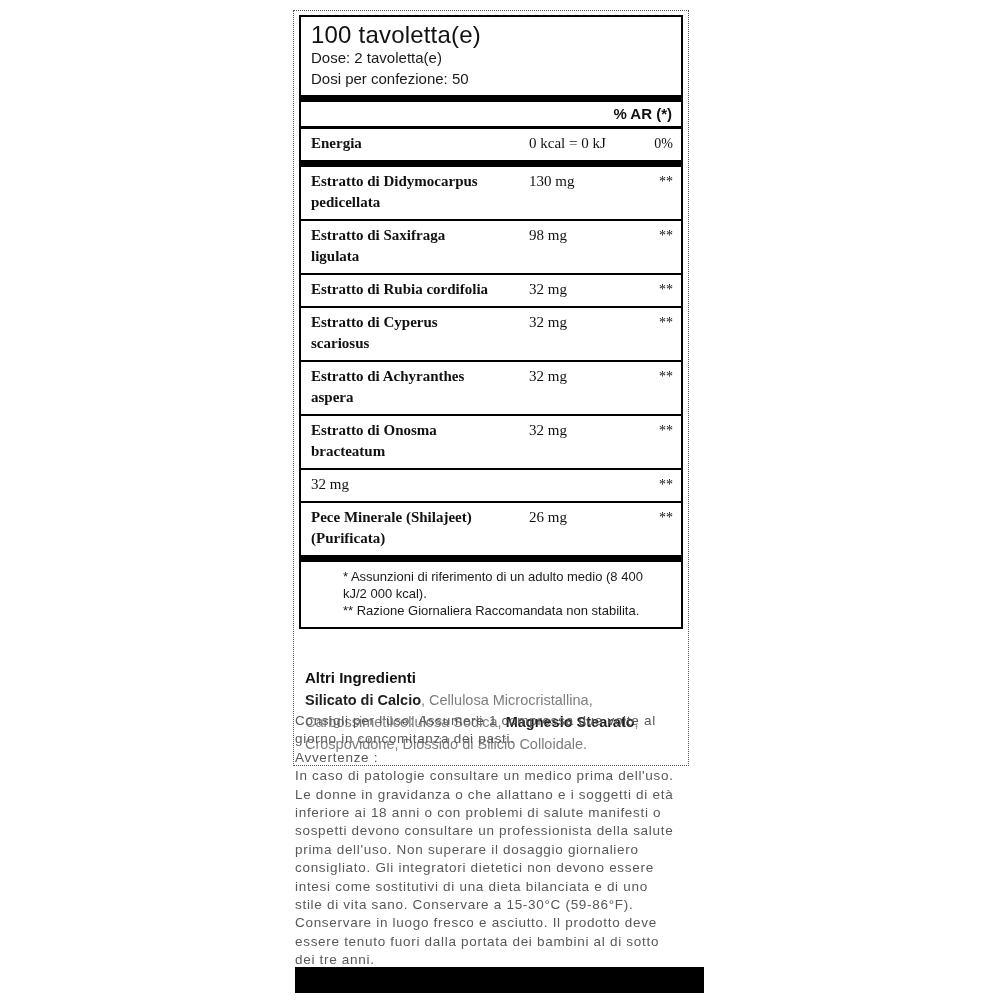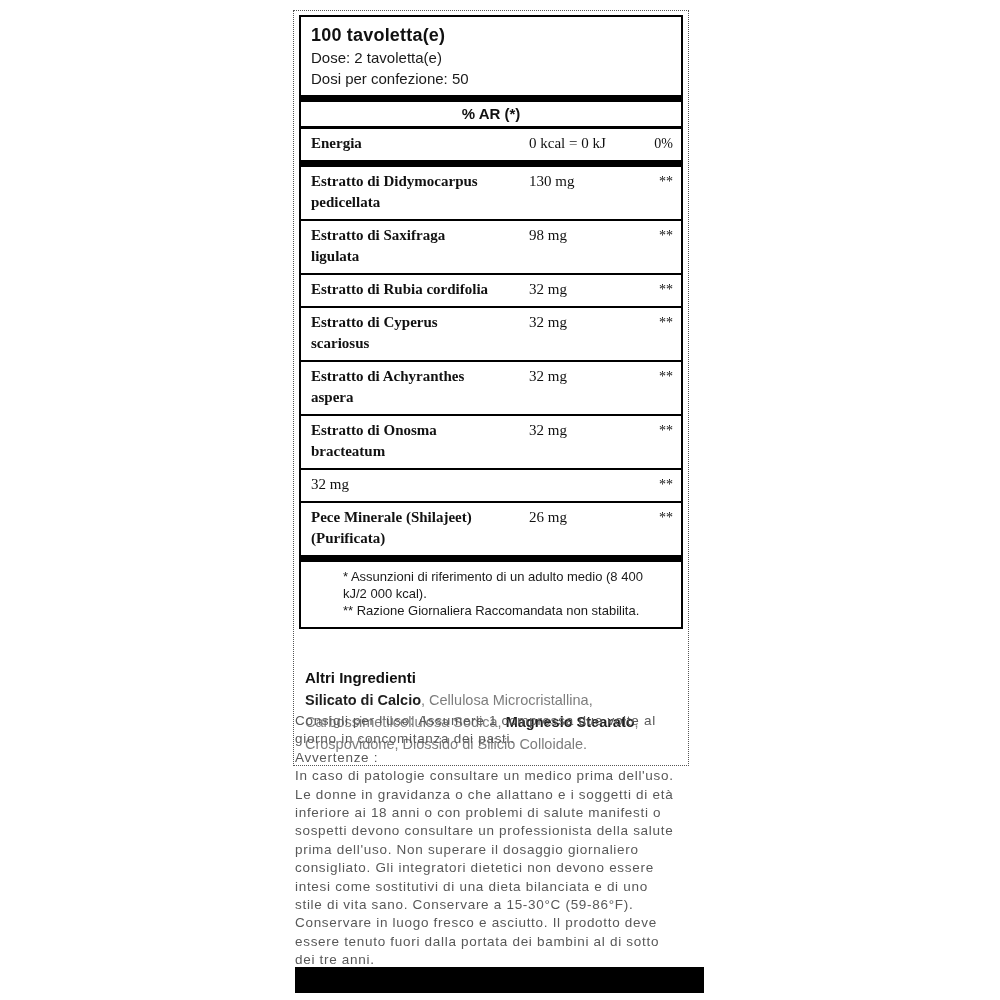--- a/index.html
+++ b/index.html
@@ -21,29 +21,29 @@
     border: 1px dotted #555;
     background: #fff;
   }
 
   
   .facts-box {
     margin: 4px 5px;
     border: 2px solid #000;
   }
   .fb-head { padding: 6px 10px 6px 10px; }
-  .fb-title { font-size: 18px; font-weight: bold; line-height: 24px; letter-spacing: .2px; }
+  .fb-title { font-size: 24px; font-weight: normal; line-height: 24px; letter-spacing: .2px; }
   .fb-line  { font-size: 15px; line-height: 21px; color: #1a1a1a; }
 
   .bar { background: #000; }
   .bar.thick { height: 7px; }
   .bar.med   { height: 3px; }
 
   .ar-head {
-    text-align: center;
+    text-align: right;
     font-weight: bold;
     font-size: 15px;
     padding: 3px 9px 4px;
   }
 
   .row { display: flex; align-items: flex-start; padding: 4px 8px 6px 10px; font-family: Liberation Serif, serif; }
   .c-name { width: 218px; font-weight: bold; font-size: 15px; line-height: 21px; white-space: pre-line; }
   .c-amt  { width: 88px; text-align: left; font-size: 15px; line-height: 21px; }
   .c-ar   { flex: 1; text-align: right; font-size: 14px; line-height: 21px; }
   .i-row + .i-row { border-top: 2px solid #000; }

